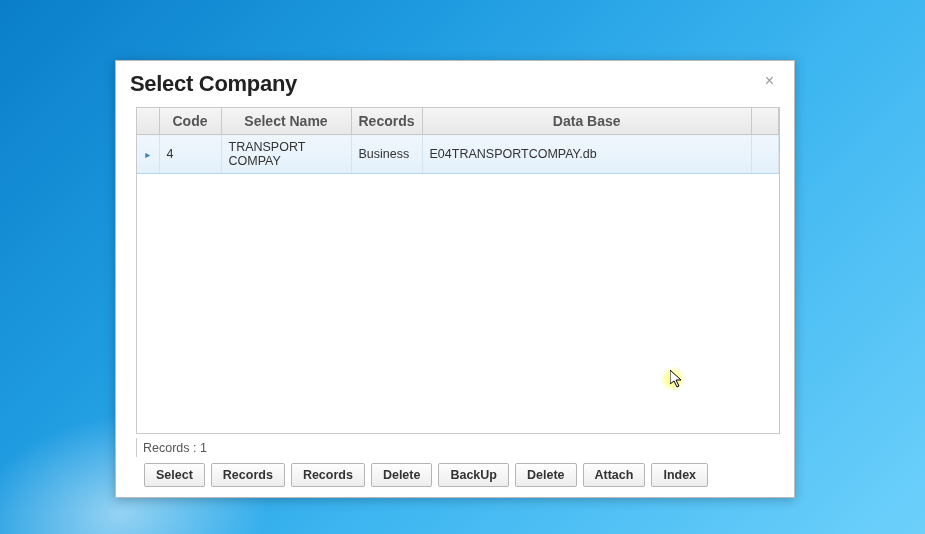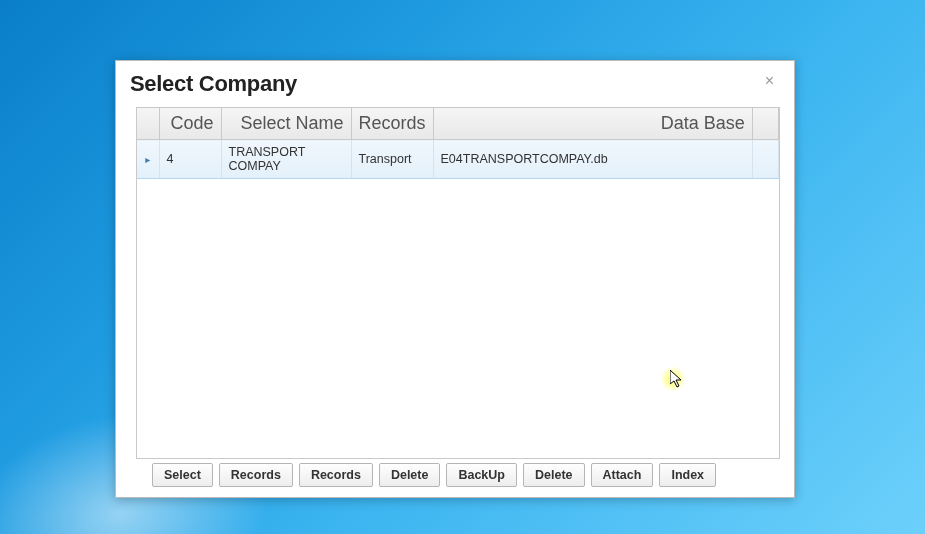--- a/index.html
+++ b/index.html
@@ -66,25 +66,25 @@
     }
     table.grid {
       width: 100%;
       border-collapse: collapse;
       font-size: 12.5px;
     }
     table.grid th {
       background: linear-gradient(#f5f5f5, #e8e8e8);
       border-right: 1px solid #c9c9c9;
       border-bottom: 1px solid #c9c9c9;
-      text-align: right;
+      text-align: center;
       padding: 5px 7px;
       color: #555;
-      font-weight: 400;
-      font-size: 18px;
+      font-weight: 700;
+      font-size: 14px;
     }
     table.grid th.indicator-col {
       width: 22px;
       padding: 0;
     }
     table.grid td {
       border-right: 1px solid #d5e3ef;
       padding: 5px 7px;
       color: #333;
       font-size: 12.5px;
@@ -107,21 +107,21 @@
     .col-filler { border-right: none; }
     .status-bar {
       margin: 0 14px 6px 20px;
       padding: 3px 0 2px 6px;
       font-size: 12.5px;
       color: #555;
       border-left: 1px solid #ccc;
       display: inline-block;
     }
     .button-bar {
-      margin: 0 14px 10px 36px;
+      margin: 0 14px 10px 28px;
       display: flex;
       gap: 6px;
       align-items: center;
     }
     .btn {
       background: linear-gradient(#fefefe, #ededed);
       border: 1px solid #b5b5b5;
       border-radius: 2px;
       padding: 4px 11px;
       font-size: 12.5px;
@@ -167,28 +167,31 @@
           <th class="col-business">Records</th>
           <th class="col-db">Data Base</th>
           <th class="col-filler"></th>
         </tr>
       </thead>
       <tbody>
         <tr class="selected-row">
           <td>▸</td>
           <td>4</td>
           <td>TRANSPORT COMPAY</td>
-          <td>Transport</td>
+          <td>Business</td>
           <td>E04TRANSPORTCOMPAY.db</td>
           <td></td>
         </tr>
       </tbody>
     </table>
   </div>
 
+  <div>
+    <span class="status-bar">Records : 1</span>
+  </div>
 
   <div class="button-bar">
     <button class="btn">Select</button>
     <button class="btn">Records</button>
     <button class="btn">Records</button>
     <button class="btn">Delete</button>
     <button class="btn">BackUp</button>
     <button class="btn">Delete</button>
     <button class="btn">Attach</button>
     <button class="btn">Index</button>

